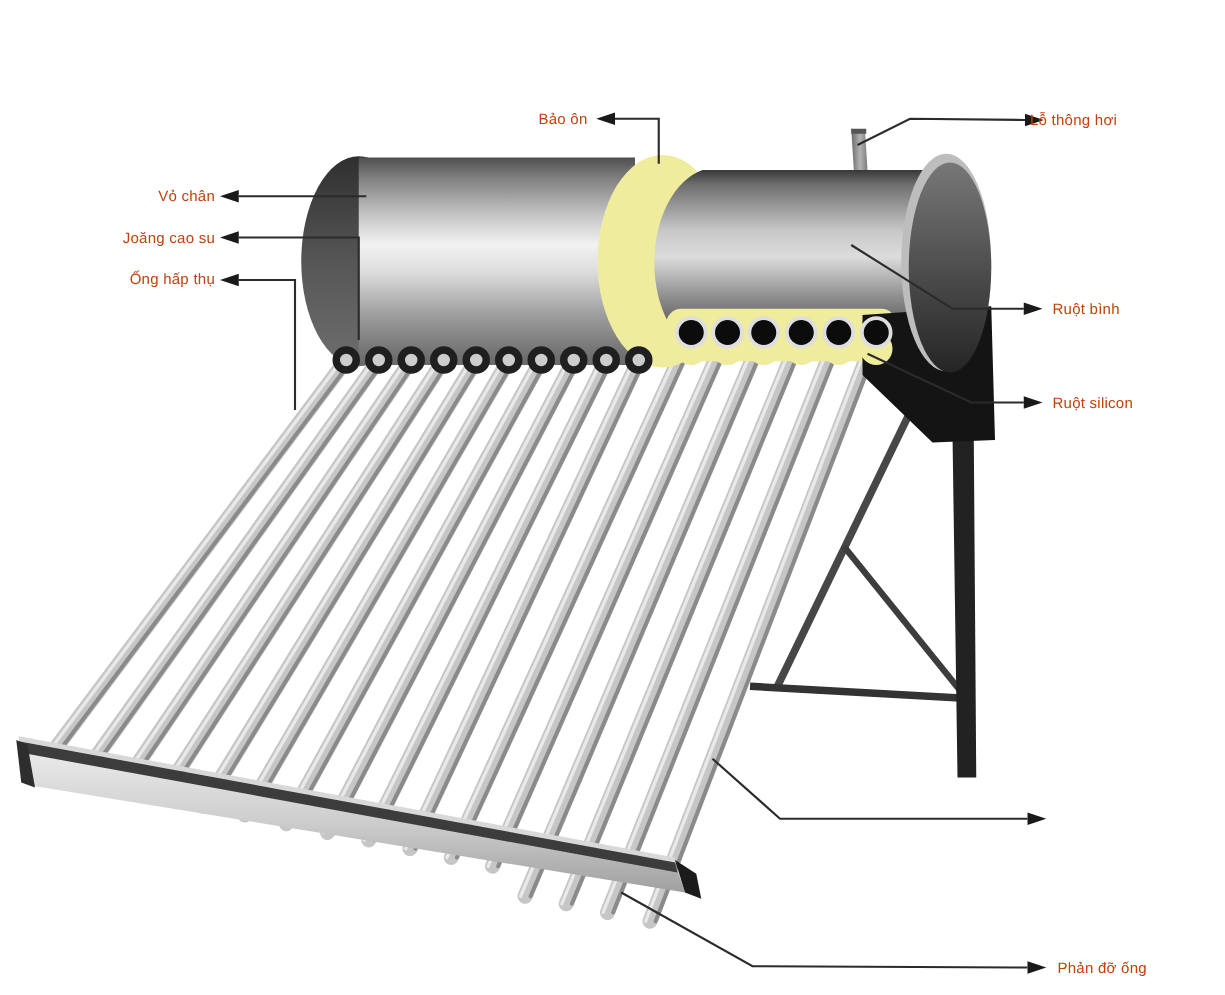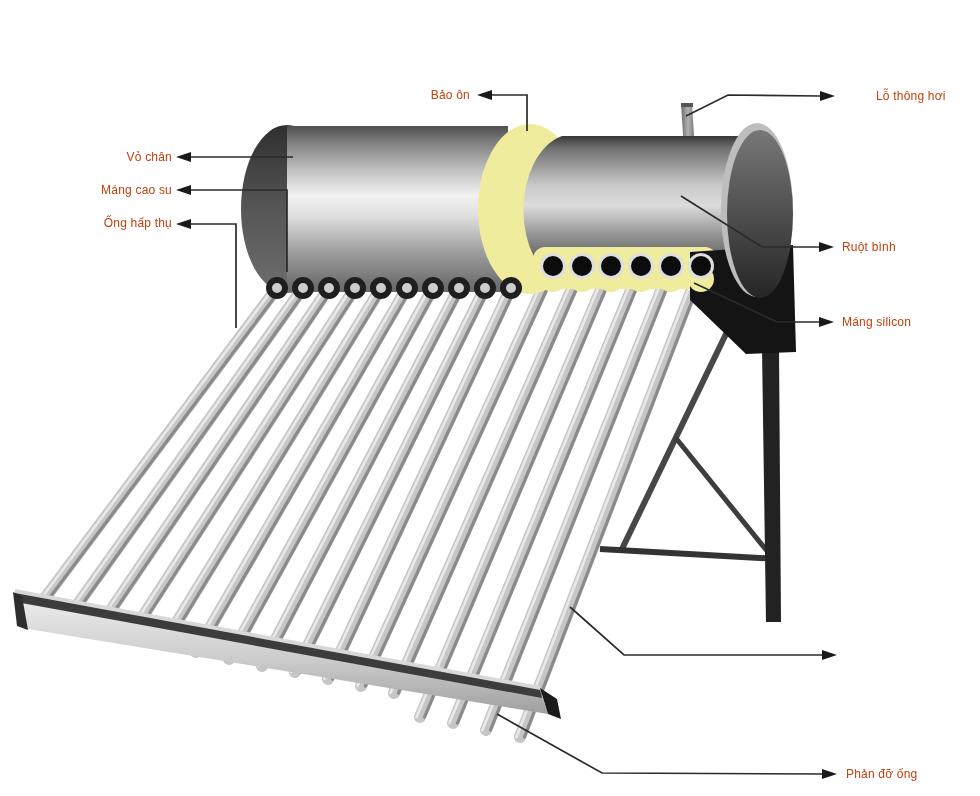--- a/index.html
+++ b/index.html
@@ -192,21 +192,21 @@
     <polygon points="176,224 191,219 191,229"></polygon>
     <polygon points="835,96 820,91 820,101"></polygon>
     <polygon points="834,247 819,242 819,252"></polygon>
     <polygon points="834,322 819,317 819,327"></polygon>
     <polygon points="837,655 822,650 822,660"></polygon>
     <polygon points="837,774 822,769 822,779"></polygon>
   </g>
 </svg>
 
 <div class="lbl right-align" style="right:510px;top:84px;">Bảo ôn</div>
-<div class="lbl" style="left:876px;top:85px;">Lỗ thông hơi</div>
+<div class="lbl" style="left:824px;top:85px;">Lỗ thông hơi</div>
 <div class="lbl right-align" style="right:808px;top:146px;">Vỏ chân</div>
-<div class="lbl right-align" style="right:808px;top:179px;">Máng cao su</div>
+<div class="lbl right-align" style="right:808px;top:179px;">Joăng cao su</div>
 <div class="lbl right-align" style="right:808px;top:212px;">Ống hấp thụ</div>
 <div class="lbl" style="left:842px;top:236px;">Ruột bình</div>
-<div class="lbl" style="left:842px;top:311px;">Máng silicon</div>
+<div class="lbl" style="left:842px;top:311px;">Ruột silicon</div>
 <div class="lbl" style="left:846px;top:763px;">Phản đỡ ống</div>
 
 </div>
 
 </body></html>

